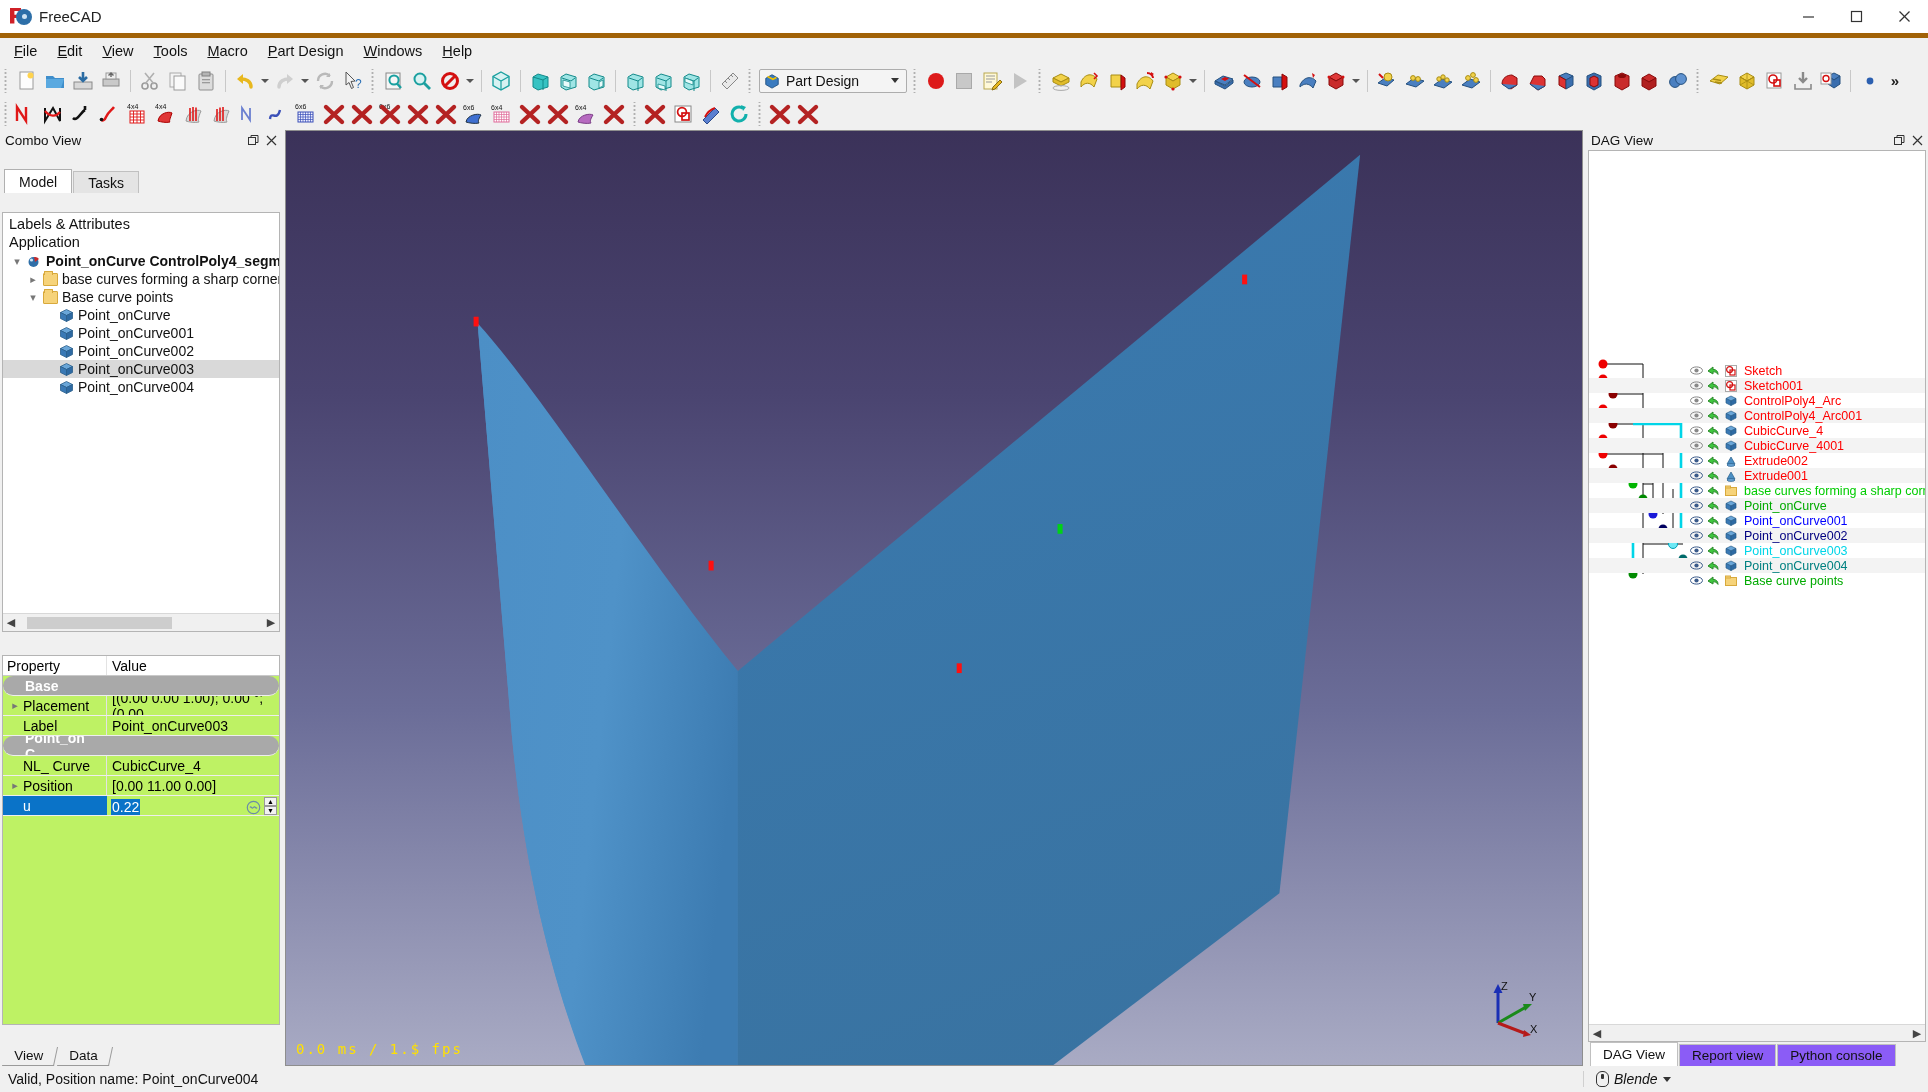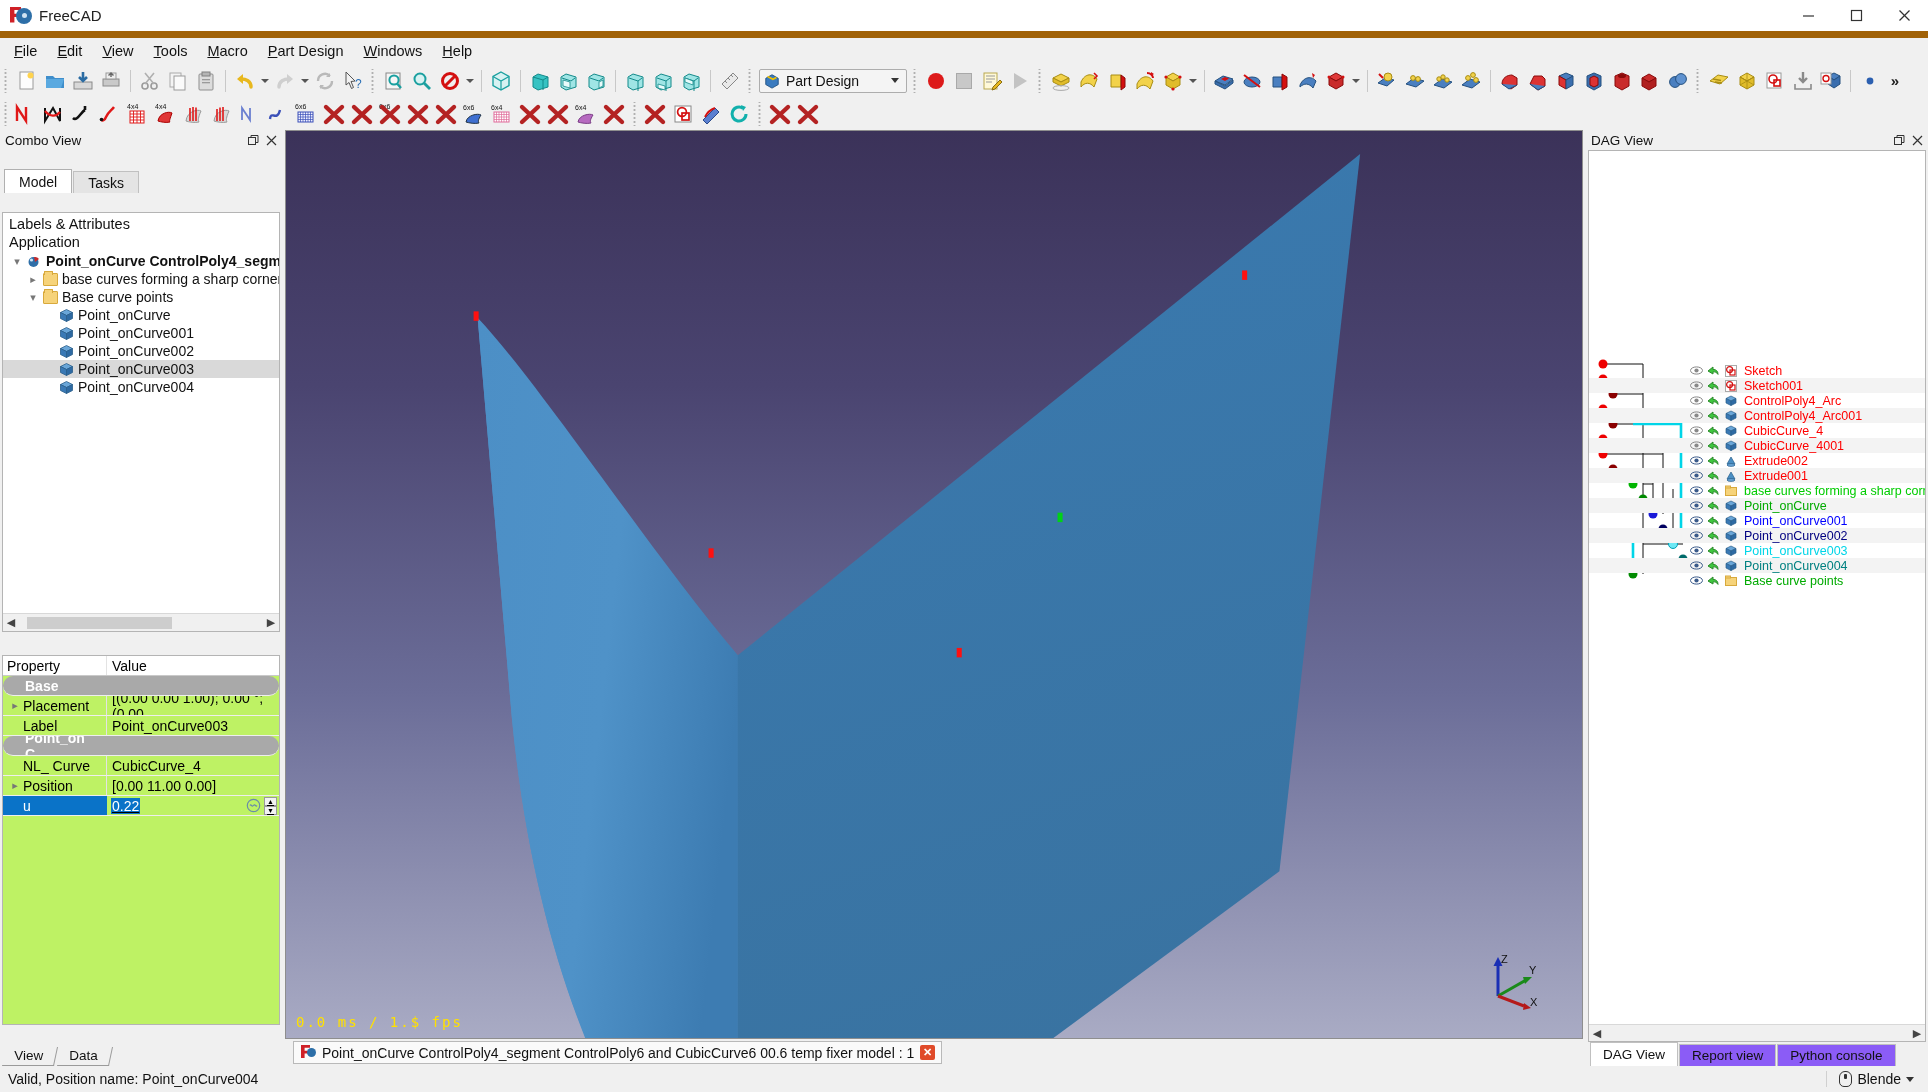--- a/index.html
+++ b/index.html
@@ -9,21 +9,21 @@
     font-size: 15px;
     background: #f0f0f0;
     overflow: hidden;
     -webkit-font-smoothing: antialiased;
   }
   #app { width: 1928px; height: 1092px; position: relative; display: flex; flex-direction: column; background: #f0f0f0; }
 
   
   .titlebar {
     height: 38px; background: #ffffff; display: flex; align-items: center;
-    border-bottom: 7px solid #a16207; flex: 0 0 38px;
+    border-bottom: 5px solid #a16207; flex: 0 0 38px;
   }
   .titlebar .app-icon {
     width: 20px; height: 20px; margin-left: 10px; margin-right: 9px; position: relative;
   }
   .titlebar .app-icon .f-red {
     position:absolute; left:0; top:1px; width:11px; height:16px; background:#cf2027;
     clip-path: polygon(0 0,100% 0,100% 22%,40% 22%,40% 45%,90% 45%,90% 65%,40% 65%,40% 100%,0 100%);
   }
   .titlebar .app-icon .gear {
     position:absolute; right:0; top:4px; width:12px; height:12px; border-radius:50%;
@@ -121,21 +121,21 @@
   .propbox { flex: 1 1 auto; background:#bef264; border: 1px solid #b4b4b4; margin: 4px 2px 0 2px; display:flex; flex-direction:column; min-height:0;}
   .prow { display: flex; height: 20px; align-items: center; font-size: 14px; border-bottom: 1px solid #eee;}
   .prow .c1 { width: 104px; flex: 0 0 104px; border-right: 1px solid #e3e3e3; height:100%; display:flex; align-items:center; padding-left:4px; overflow:hidden;}
   .prow .c2 { flex: 1 1 auto; padding-left: 5px; height:100%; display:flex; align-items:center; overflow:hidden;}
   .prow.header { background: #fff; border-bottom: 1px solid #c9c9c9;}
   .prow.group { background: #a9a9a9; color:#fff; font-weight:bold;border-radius:10px;}
   .prow.group .c1 { padding-left: 22px; border-right:none;}
   .prow .exp { width:16px;flex:0 0 16px;display:flex;align-items:center;justify-content:center;color:#777;font-size:11px;}
   .prow .pad { width:16px;flex:0 0 16px;}
   .prow.editing .c1 { background:#0a73c8; color:#fff; border-right:none;}
-  .editfield { display:flex; align-items:center; width:100%; height:100%;text-decoration:underline; }
+  .editfield { display:flex; align-items:flex-end; width:100%; height:100%; }
   .editfield .valsel { background:#0a73c8; color:#fff; padding: 0 1px; }
   .editfield .sp { flex:1; }
   .expr-ic { width:18px; height:16px; display:flex;align-items:center;justify-content:center; margin-right:2px;}
   .spinner { width: 13px; height:18px; display:flex; flex-direction:column; margin-right:2px;}
   .spinner div { flex:1; border:1px solid #9a9a9a; background:#f2f2f2; display:flex;align-items:center;justify-content:center; font-size:7px; line-height:1;}
 
   .bottomtabs { height: 22px; display: flex; align-items: flex-end; padding-left: 4px; }
   .bottomtabs .btab {
     font-size: 13.5px; padding: 1px 12px 2px 10px; color:#111;
     border: 1px solid #9a9a9a; border-top:none; border-left:none;
@@ -187,21 +187,21 @@
   
   .statusbar {
     height: 26px; flex: 0 0 26px; display:flex; align-items:center;
     background:#f0f0f0; font-size: 14px; color:#111; padding-left: 8px;
   }
   .statusbar .msg { flex: 1; }
   .statusbar .nav-style { display:flex; align-items:center; gap:5px; padding-right: 14px; border-left:1px solid #d0d0d0; padding-left:12px;}
   .statusbar .nav-style .mouse-ic { width:13px; height:16px; border:1.6px solid #333; border-radius:6px 6px 5px 5px; position:relative;}
   .statusbar .nav-style .mouse-ic::after{content:"";position:absolute;left:3.6px;top:1.5px;width:3px;height:5px;background:#333;border-radius:1px;}
   .statusbar .dd { border-left:4px solid transparent;border-right:4px solid transparent;border-top:5px solid #333;}
-  .sb-right { display:flex; align-items:center; width: 345px; justify-content:flex-end;}
+  .sb-right { display:flex; align-items:center; width: 345px; justify-content:flex-start;font-style:italic;}
   .folder-ic { width:15px;height:13px; background:#f6d37a; border:1px solid #d8a93c; border-radius:1px; position:relative;}
   .folder-ic::before{content:"";position:absolute;left:0;top:-3px;width:7px;height:3px;background:#f6d37a;border:1px solid #d8a93c;border-bottom:none;border-radius:1px 1px 0 0;}
 </style>
 </head>
 <body>
 
 <div id="app">
 
   <div class="titlebar">
     <div class="app-icon">
@@ -1026,30 +1026,20 @@
             <line x1="14" y1="44" x2="42" y2="28" stroke="#1a8a1a" stroke-width="3"></line>
             <path d="M48 25l-9 0 2 7z" fill="#1a8a1a"></path>
             <text x="45" y="22" font-size="11" fill="#111" font-family="Liberation Sans">Y</text>
             <line x1="14" y1="44" x2="40" y2="54" stroke="#b51a1a" stroke-width="3"></line>
             <path d="M47 56l-7-5-1 7z" fill="#b51a1a"></path>
             <text x="46" y="54" font-size="11" fill="#111" font-family="Liberation Sans">X</text>
           </svg>
         </div>
       </div>
 
-      <div class="doctab-bar">
-        <div class="doctab">
-          <span class="doc-ic">
-              <span class="f-red"></span>
-              <span class="gear"></span>
-            </span>
-          <span>Point_onCurve ControlPoly4_segment ControlPoly6 and CubicCurve6 00.6 temp fixer model : 1</span>
-          <span class="xmark">✕</span>
-        </div>
-      </div>
     </div>
 
     <div class="panel right-panel">
       <div class="panel-title">
         <div class="t">DAG View</div>
         <div class="pt-btn">
           <svg width="11" height="11" viewBox="0 0 11 11">
               <rect x="0.5" y="2.5" width="7" height="7" fill="none" stroke="#333"></rect>
               <path d="M3 2.5V0.5h7v7H8" fill="none" stroke="#333"></path>
             </svg>

